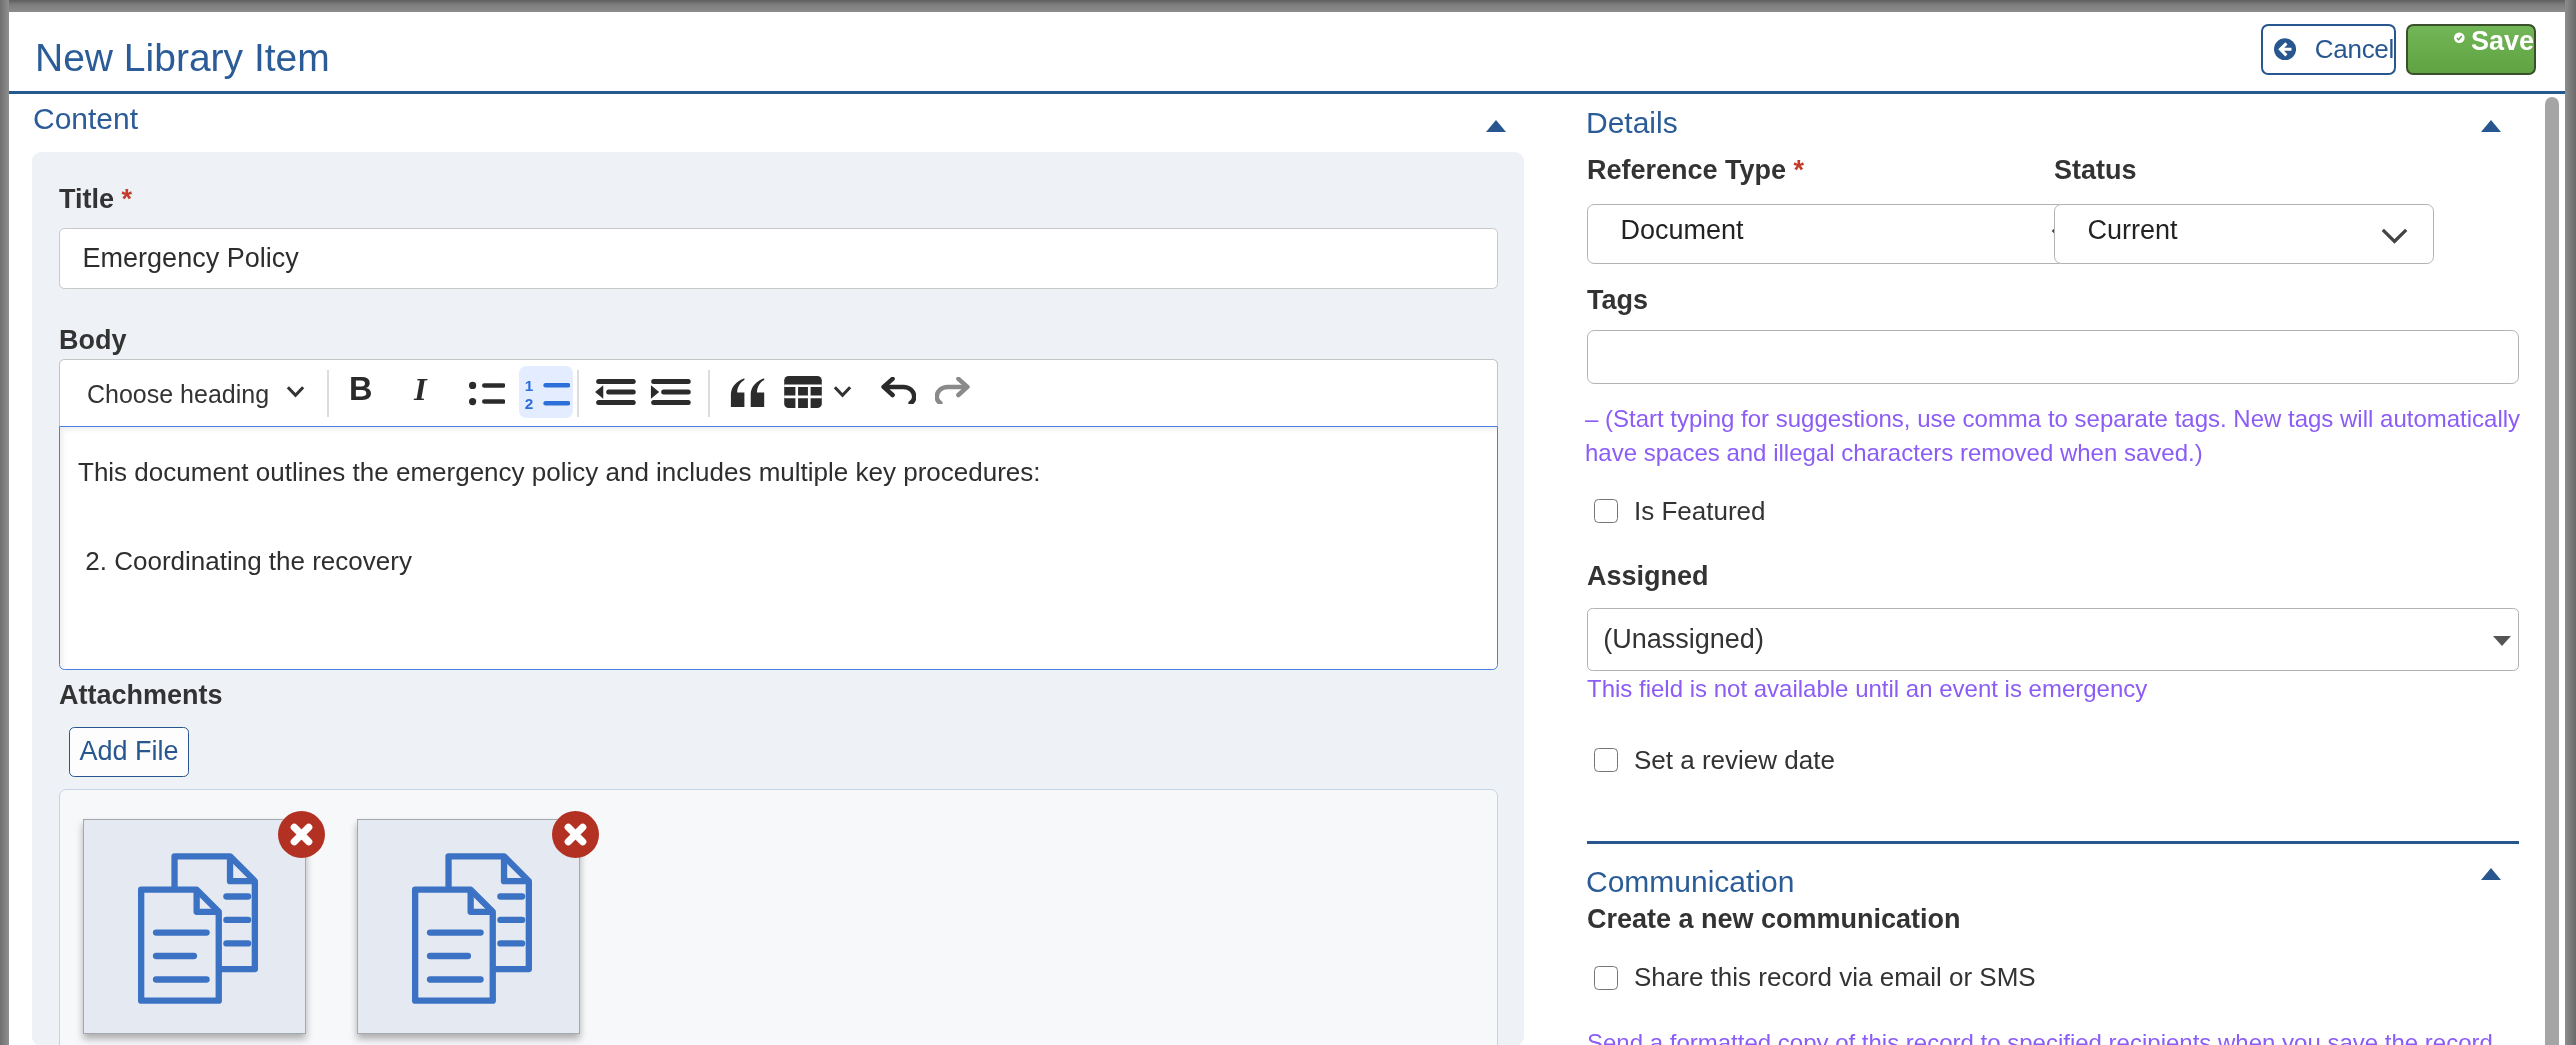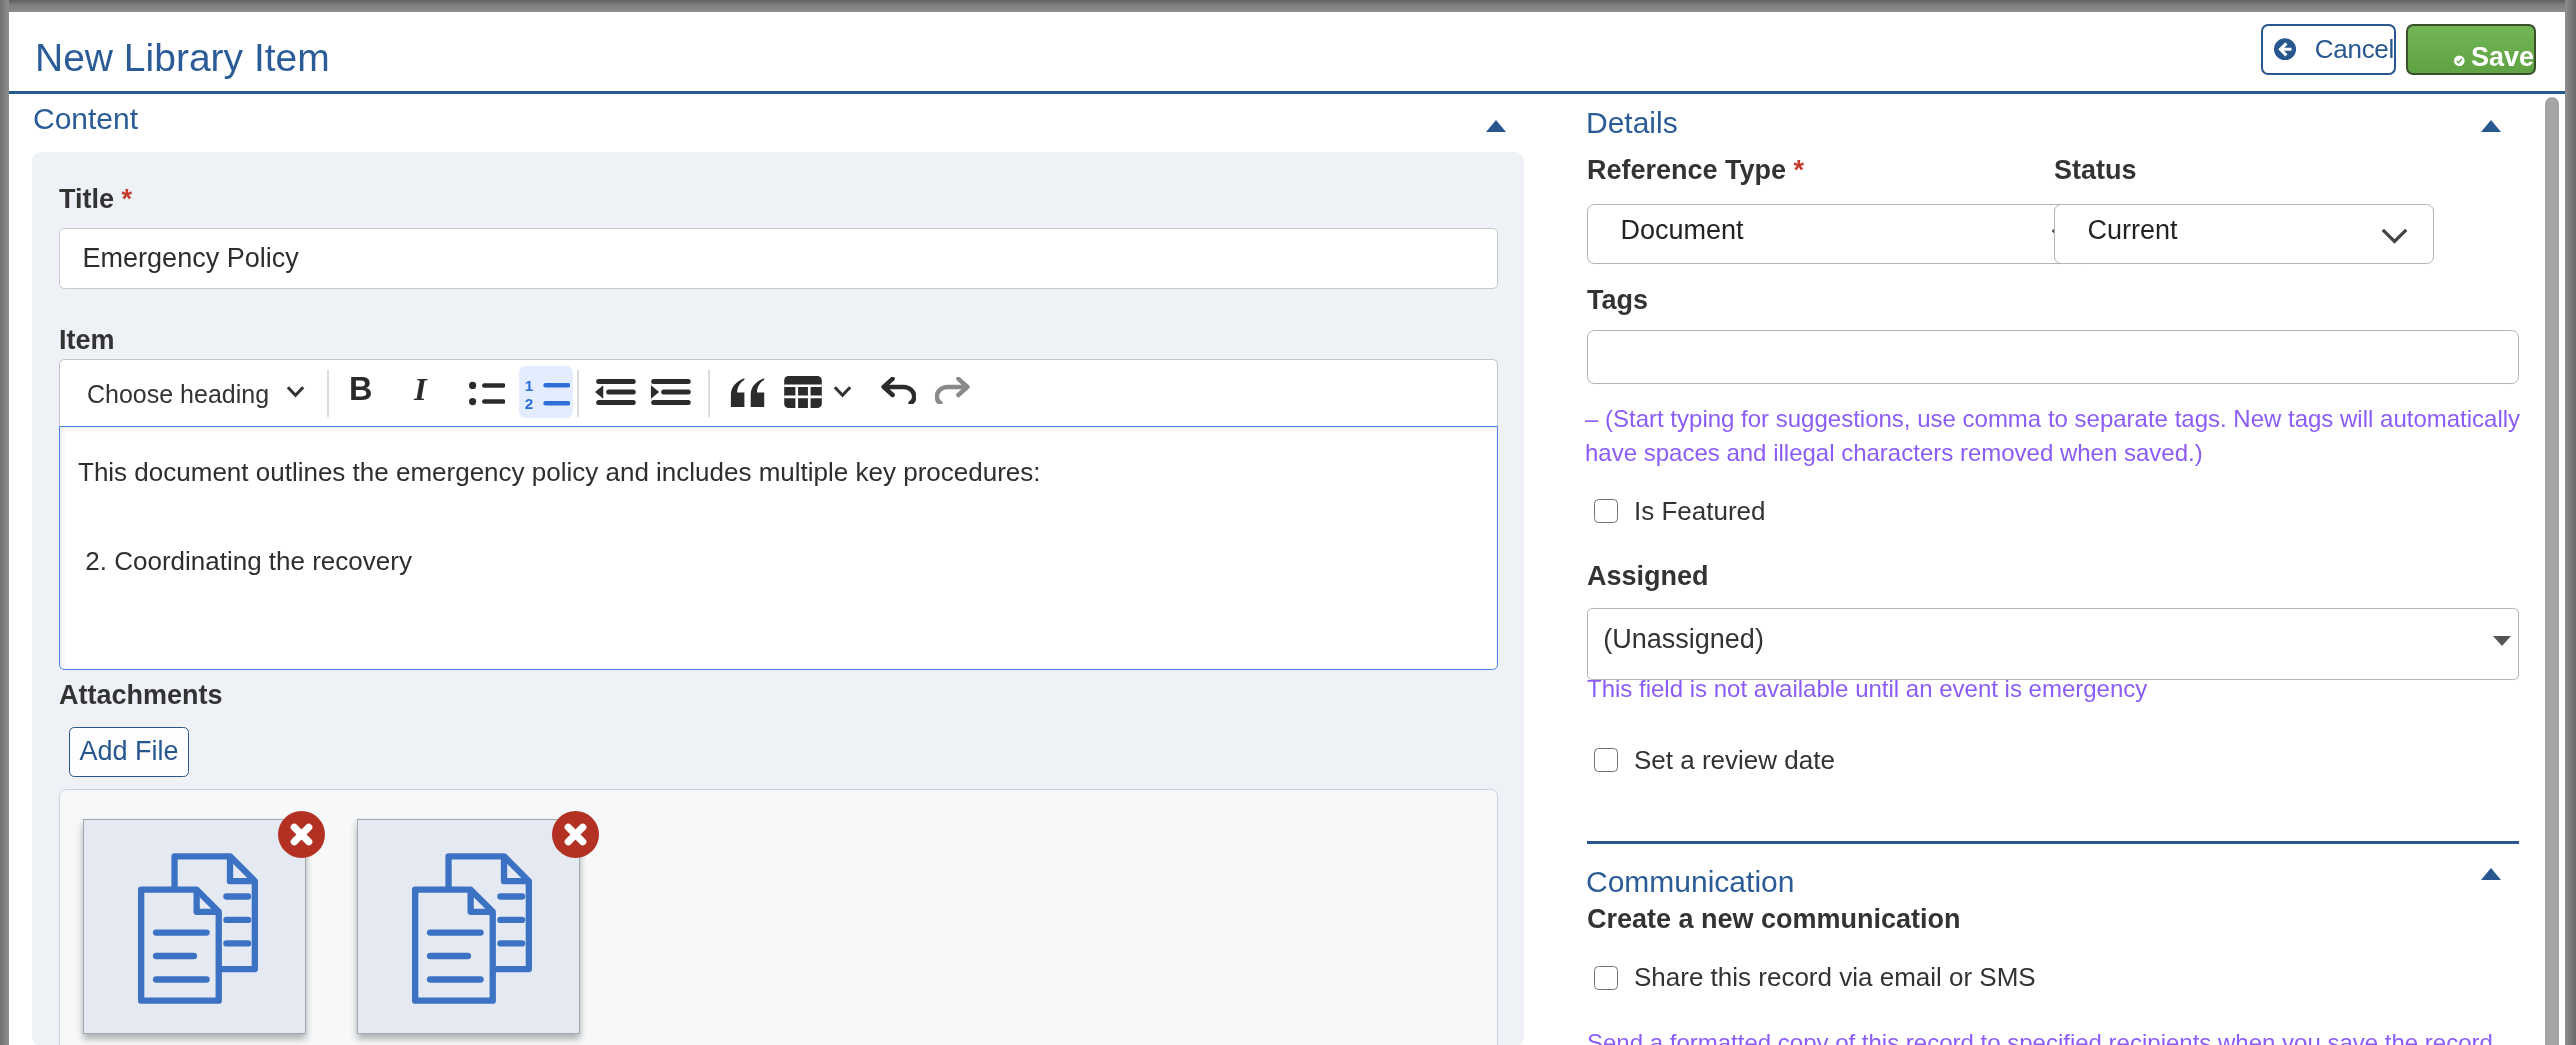--- a/index.html
+++ b/index.html
@@ -7,21 +7,21 @@
   body { font-family: "Liberation Sans", sans-serif; position: relative; }
   .abs { position: absolute; }
   
   #frame-top { left:0; top:0; width:2576px; height:11.7px; background:linear-gradient(180deg,#5e5e5e 0,#7c7c7c 4.5px,#8c8c8c 11.7px); }
   #frame-left { left:0; top:0; width:9px; height:1045px; background:linear-gradient(90deg,#6f6f6f 0,#8f8f8f 9px); }
   #frame-right { left:2565px; top:0; width:10.8px; height:1045px; background:linear-gradient(270deg,#6a6a6a 0,#8c8c8c 10.8px); }
   
   #h1 { left:35px; top:38px; font-size:39px; line-height:39px; color:#2b5c97; }
   #divider { left:9px; top:91px; width:2556px; height:2.7px; background:#255a8e; }
   #btn-cancel { left:2261px; top:23.5px; width:135px; height:51px; background:#fff; border:2.7px solid #28578f; border-radius:7.2px; color:#28578f; font-size:26px; letter-spacing:-0.3px; display:flex; align-items:center; }
-  #btn-save { left:2406px; top:23.5px; width:130px; height:51px; background:linear-gradient(180deg,#73b657 0,#67aa4a 60%,#60a344 100%); border:2.7px solid #39502a; border-radius:7.2px; color:#fff; font-size:27px; font-weight:bold; display:flex; align-items:flex-end;padding-left:36px; }
+  #btn-save { left:2406px; top:23.5px; width:130px; height:51px; background:linear-gradient(180deg,#73b657 0,#67aa4a 60%,#60a344 100%); border:2.7px solid #39502a; border-radius:7.2px; color:#fff; font-size:27px; font-weight:bold; display:flex; align-items:flex-start;padding-left:36px; }
   
   .sect { font-size:30px; line-height:32.5px; color:#2b5c97; }
   .coll { width:0; height:0; border-left:10px solid transparent; border-right:10px solid transparent; border-bottom:12.6px solid #28578f; }
   
   #panel { left:32px; top:152px; width:1492px; height:894px; background:#eef1f6; border-radius:9px; }
   .lbl { font-size:27px; font-weight:bold; color:#333; line-height:29px; }
   .req { color:#c23b2b; font-weight:bold; }
   #title-input { left:59px; top:228px; width:1439px; height:61px; background:#fff; border:1.8px solid #c9c9c9; border-radius:5.4px; font-size:27px; color:#2d2d2d; line-height:58px; padding-left:22.6px; }
   
   #toolbar { left:59px; top:359px; width:1439px; height:67px; background:#fff; border:1.8px solid #c4c4c4; border-bottom:none; border-radius:5.4px 5.4px 0 0; }
@@ -62,21 +62,21 @@
       <path d="M6.5 12.5 L10.5 16.5 L17.5 8" stroke="#5ea048" stroke-width="3.2" fill="none"></path>
     </svg>
     <span style="margin-left:6.3px">Save</span>
   </div>
 
 <div class="abs sect" style="left:33px; top:103px;">Content</div>
 <div class="abs coll" style="left:1486px; top:120px;"></div>
 <div class="abs" id="panel"></div>
 <div class="abs lbl" style="left:59px; top:185px;">Title <span class="req">*</span></div>
 <div class="abs" id="title-input">Emergency Policy</div>
-<div class="abs lbl" style="left:59px; top:326px;">Item</div>
+<div class="abs lbl" style="left:59px; top:326px;">Body</div>
 <div class="abs" id="toolbar">
   <span class="abs" style="left:27px; top:20px; font-size:25px; color:#333;">Choose heading</span>
   <svg class="abs" style="left:226px; top:25px;" width="19" height="13.5" viewBox="0 0 21 15">
       <path d="M2 2.5 L10.5 11.5 L19 2.5" stroke="#333" stroke-width="3.4" fill="none"></path>
     </svg>
   <span class="abs tsep" style="left:267px;"></span>
   <span class="abs" style="left:289px; top:10.8px; font-size:32.5px; font-weight:800; color:#2b2b2b;">B</span>
   <span class="abs" style="left:354px; top:10.8px; font-size:32.5px; font-style:italic; font-weight:600; color:#2b2b2b; font-family:'Liberation Serif',serif;">I</span>
   <svg class="abs" style="left:409px; top:18px;" width="36" height="31" viewBox="0 0 40 34">
       <g stroke="#2b2b2b" stroke-width="5" stroke-linecap="round">
@@ -212,21 +212,21 @@
   <svg class="abs" style="right:25px; top:22.6px;" width="27" height="16.2" viewBox="0 0 30 18">
       <path d="M2 2 L15 15 L28 2" stroke="#444" stroke-width="3.6" fill="none"></path>
     </svg>
 </div>
 <div class="abs rlbl" style="left:1587px; top:286px;">Tags</div>
 <div class="abs select" style="left:1587px; top:330px; width:932px; height:54px;"></div>
 <div class="abs gray" style="left:1585px; top:402px;">– (Start typing for suggestions, use comma to separate tags. New tags will automatically<br>have spaces and illegal characters removed when saved.)</div>
 <div class="abs cb" style="left:1594px; top:499px;"></div>
 <div class="abs cblbl" style="left:1634px; top:497px;">Is Featured</div>
 <div class="abs rlbl" style="left:1587px; top:562px;">Assigned</div>
-<div class="abs select" style="left:1587px; top:608px; width:932px; height:72px; line-height:60px; padding-left:15.3px; border-radius:5.4px; color:#333;">(Unassigned)
+<div class="abs select" style="left:1587px; top:608px; width:932px; height:63px; line-height:60px; padding-left:15.3px; border-radius:5.4px; color:#333;">(Unassigned)
   <span class="abs" style="right:7.2px; top:27px; width:0; height:0; border-left:9px solid transparent; border-right:9px solid transparent; border-top:10px solid #555;"></span>
 </div>
 <div class="abs gray" style="left:1587px; top:672px;">This field is not available until an event is emergency</div>
 <div class="abs cb" style="left:1594px; top:748px;"></div>
 <div class="abs cblbl" style="left:1634px; top:746px;">Set a review date</div>
 <div class="abs" style="left:1587px; top:841px; width:932px; height:2.7px; background:#28578f;"></div>
 <div class="abs sect" style="left:1586px; top:866px;">Communication</div>
 <div class="abs coll" style="left:2481px; top:868px;"></div>
 <div class="abs rlbl" style="left:1587px; top:905px;">Create a new communication</div>
 <div class="abs cb" style="left:1594px; top:966px;"></div>

